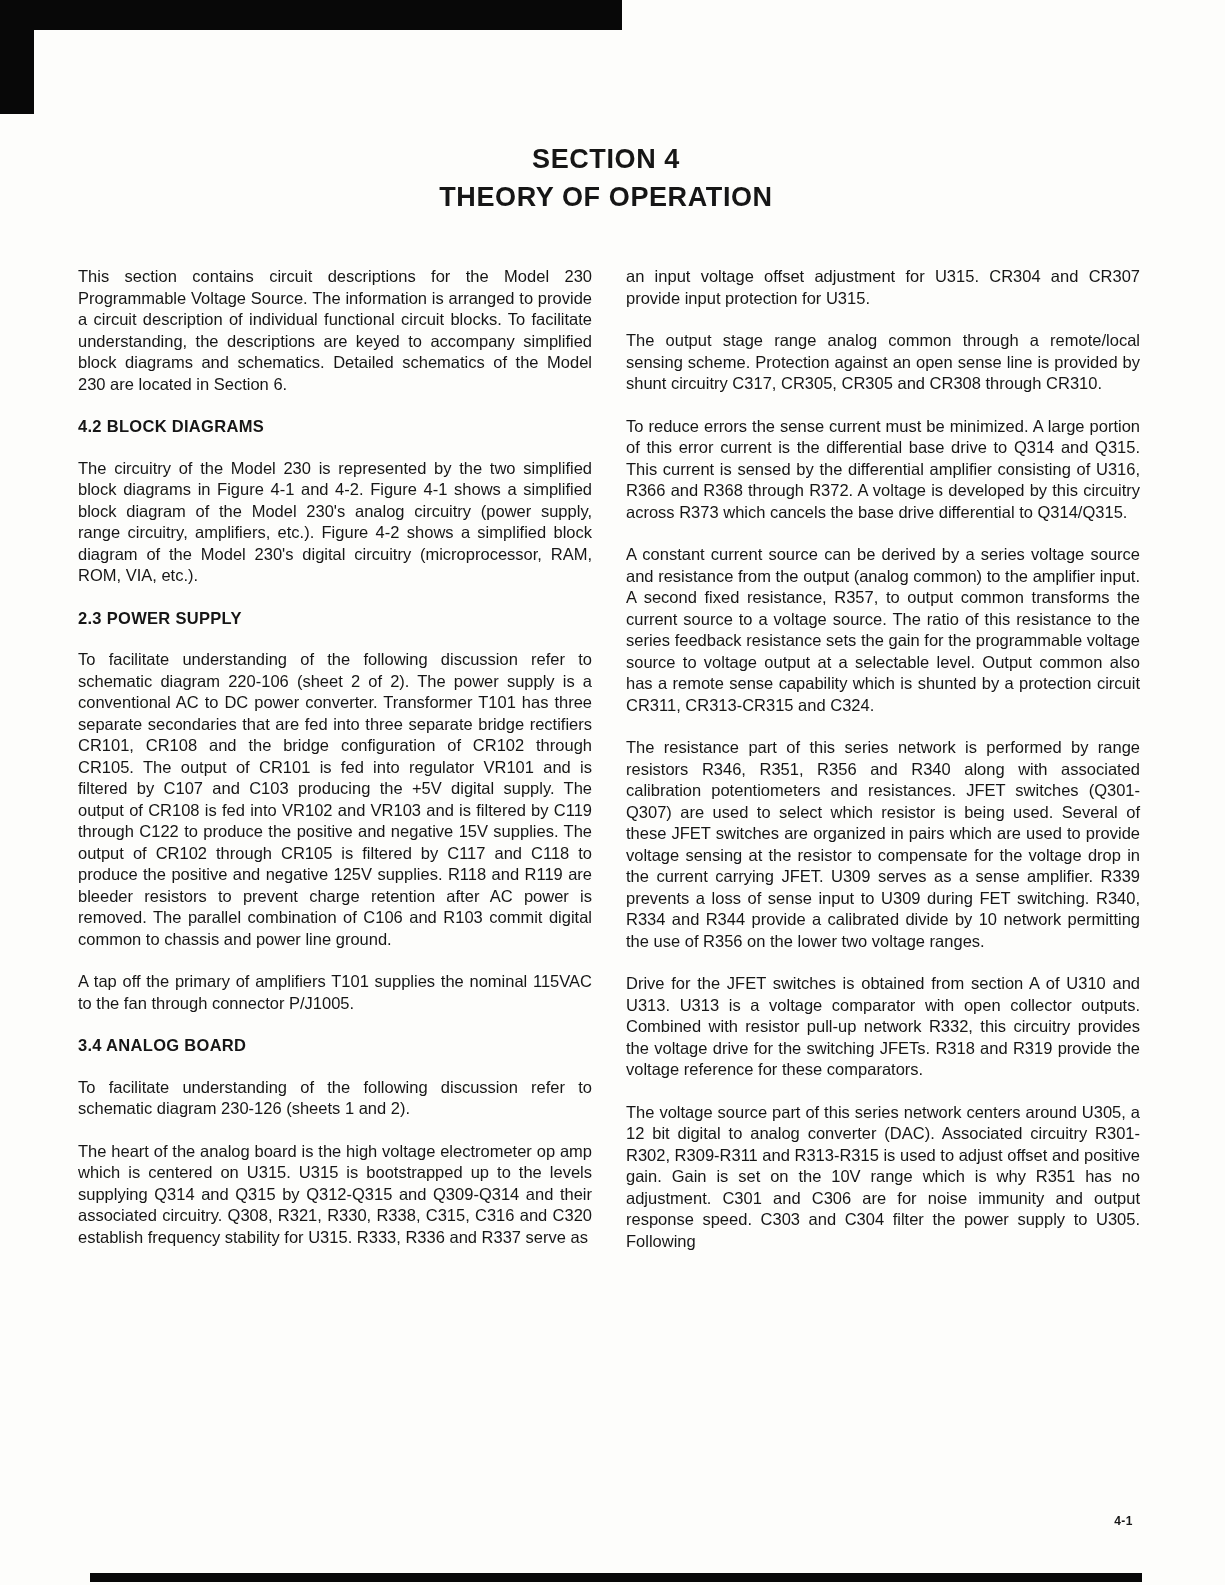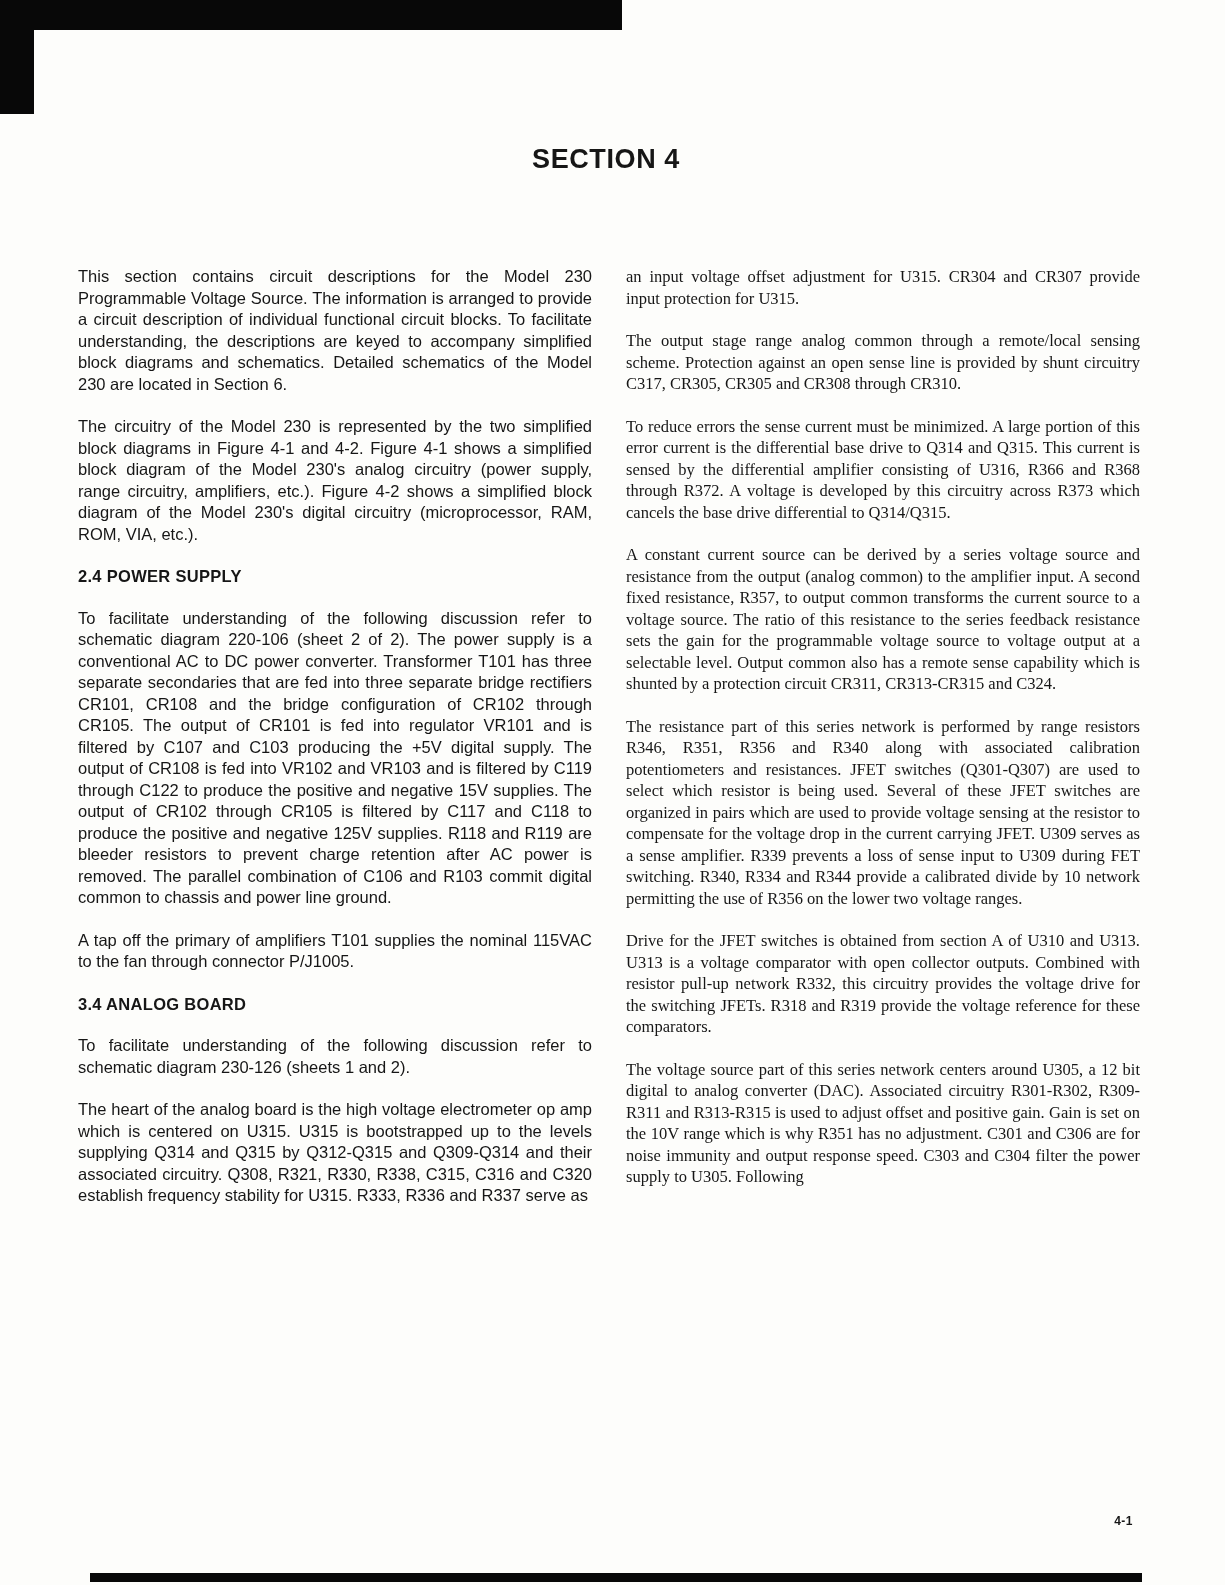--- a/index.html
+++ b/index.html
@@ -34,21 +34,21 @@
   .col {
     position: absolute;
     top: 266px;
     width: 514px;
     font-size: 16.5px;
     line-height: 21.5px;
     text-align: justify;
     hyphens: auto;
   }
   .col-left  { left: 78px; }
-  .col-right { left: 626px; font-family: Liberation Serif, serif; }
+  .col-right { left: 626px; }
 
   .col p  { margin: 0 0 21px 0; }
   .col h3 { margin: 10px 0 20px 0; font-size: 16.5px; line-height: 21.5px; font-weight: bold; letter-spacing: 0.3px; }
   .col h3:first-child { margin-top: 0; }
 
   .page-number {
     position: absolute;
     top: 1514px;
     right: 92px;
     font-size: 12px;
@@ -60,26 +60,28 @@
 <body>
 
 <div class="sheet">
 
   <div class="artifact artifact-top"></div>
   <div class="artifact artifact-left"></div>
   <div class="artifact artifact-bottom"></div>
 
   <div class="title-block">
     <div>SECTION 4</div>
+    <div>THEORY OF OPERATION</div>
   </div>
 
   <div class="col col-left">
     <p>This section contains circuit descriptions for the Model 230 Programmable Voltage Source. The information is arranged to provide a circuit description of individual functional circuit blocks. To facilitate understanding, the descriptions are keyed to accompany simplified block diagrams and schematics. Detailed schematics of the Model 230 are located in Section 6.</p>
+    <h3>4.2 BLOCK DIAGRAMS</h3>
     <p>The circuitry of the Model 230 is represented by the two simplified block diagrams in Figure 4-1 and 4-2. Figure 4-1 shows a simplified block diagram of the Model 230's analog circuitry (power supply, range circuitry, amplifiers, etc.). Figure 4-2 shows a simplified block diagram of the Model 230's digital circuitry (microprocessor, RAM, ROM, VIA, etc.).</p>
-    <h3>2.4 POWER SUPPLY</h3>
+    <h3>2.3 POWER SUPPLY</h3>
     <p>To facilitate understanding of the following discussion refer to schematic diagram 220-106 (sheet 2 of 2). The power supply is a conventional AC to DC power converter. Transformer T101 has three separate secondaries that are fed into three separate bridge rectifiers CR101, CR108 and the bridge configuration of CR102 through CR105. The output of CR101 is fed into regulator VR101 and is filtered by C107 and C103 producing the +5V digital supply. The output of CR108 is fed into VR102 and VR103 and is filtered by C119 through C122 to produce the positive and negative 15V supplies. The output of CR102 through CR105 is filtered by C117 and C118 to produce the positive and negative 125V supplies. R118 and R119 are bleeder resistors to prevent charge retention after AC power is removed. The parallel combination of C106 and R103 commit digital common to chassis and power line ground.</p>
     <p>A tap off the primary of amplifiers T101 supplies the nominal 115VAC to the fan through connector P/J1005.</p>
     <h3>3.4 ANALOG BOARD</h3>
     <p>To facilitate understanding of the following discussion refer to schematic diagram 230-126 (sheets 1 and 2).</p>
     <p>The heart of the analog board is the high voltage electrometer op amp which is centered on U315. U315 is bootstrapped up to the levels supplying Q314 and Q315 by Q312-Q315 and Q309-Q314 and their associated circuitry. Q308, R321, R330, R338, C315, C316 and C320 establish frequency stability for U315. R333, R336 and R337 serve as</p>
   </div>
 
   <div class="col col-right">
     <p>an input voltage offset adjustment for U315. CR304 and CR307 provide input protection for U315.</p>
     <p>The output stage range analog common through a remote/local sensing scheme. Protection against an open sense line is provided by shunt circuitry C317, CR305, CR305 and CR308 through CR310.</p>

